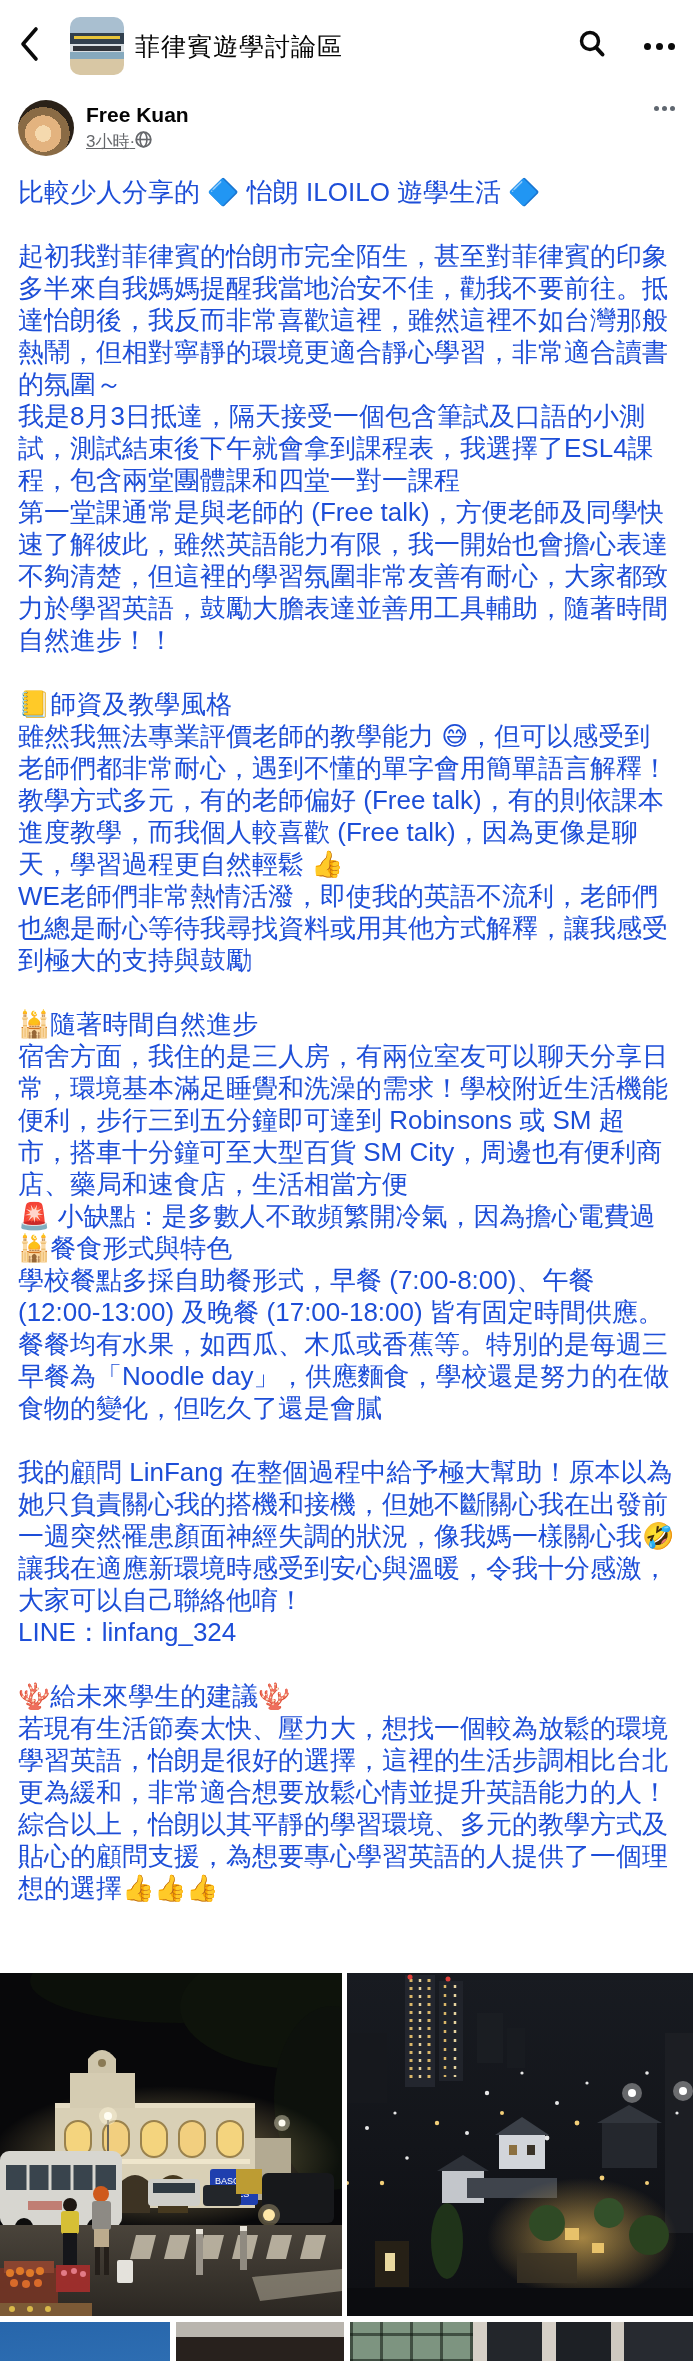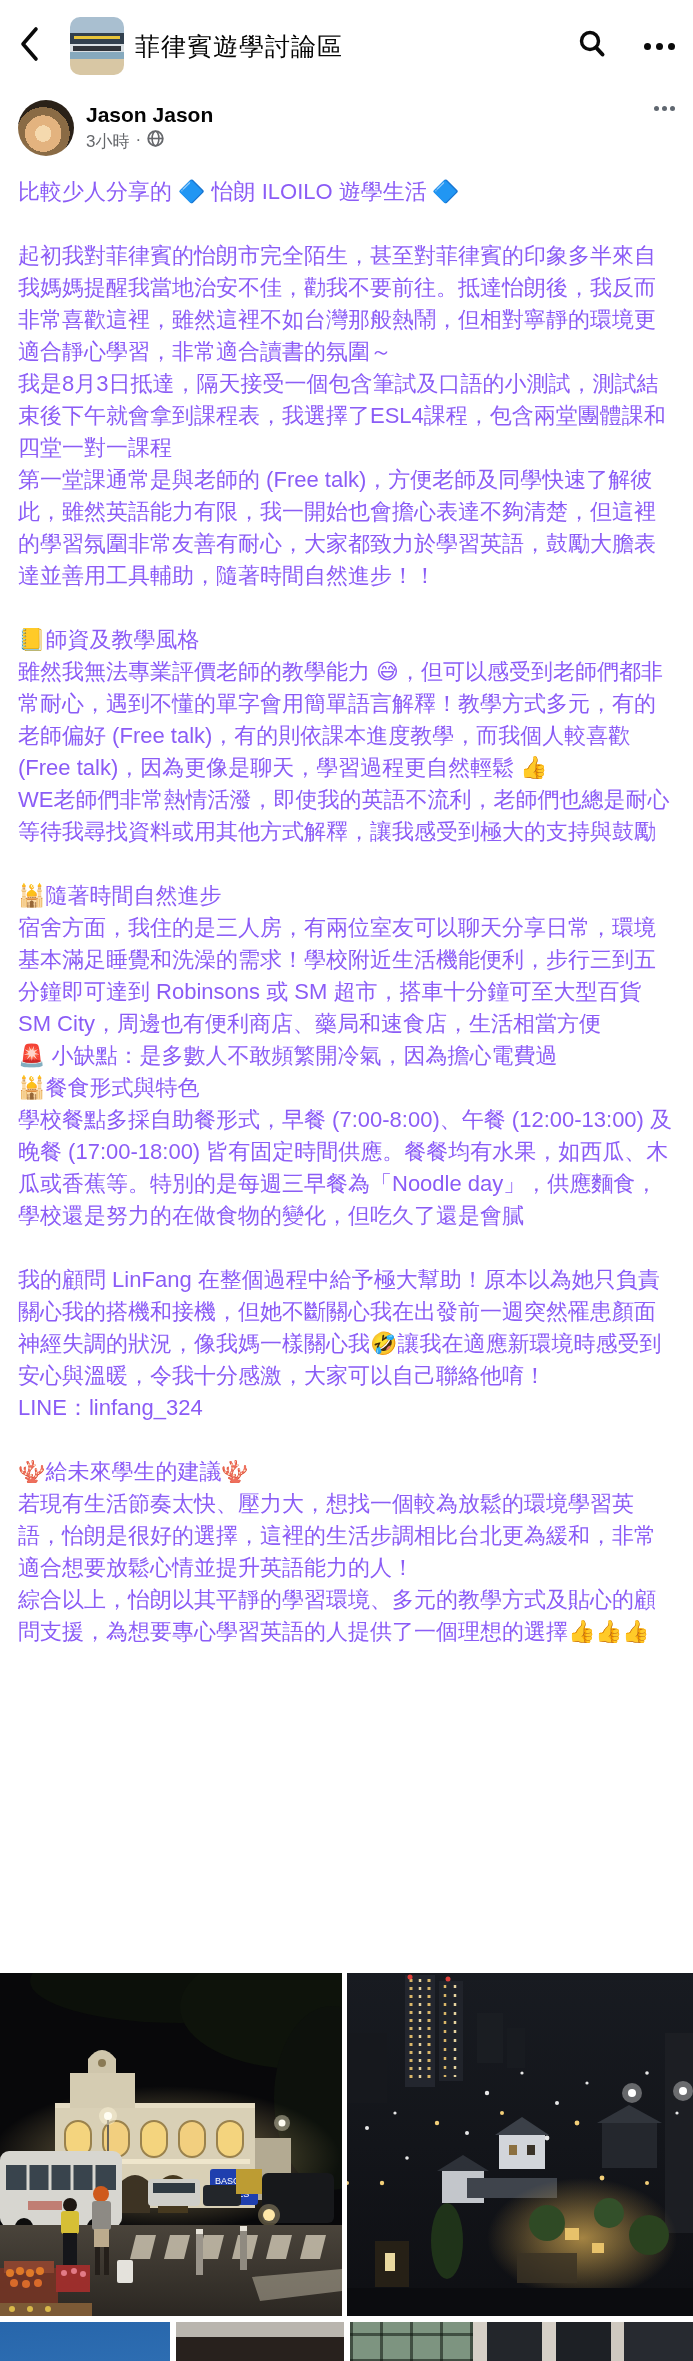--- a/index.html
+++ b/index.html
@@ -25,29 +25,29 @@
   .dots { display:flex; gap:5px; }
   .dots i { width:7px; height:7px; border-radius:50%; background:#0a0a0a; display:block; }
   
   .post-header { height:72px; display:flex; align-items:center; padding:0 18px; }
   .avatar {
     width:56px; height:56px; border-radius:50%; flex:0 0 auto;
     background:radial-gradient(circle at 45% 60%, #f5d9ae 0 18%, #e3b37f 18% 40%, #8a6b45 40% 58%, #2a2118 58% 100%);
   }
   .post-meta { margin-left:12px; display:flex; flex-direction:column; gap:3px; }
   .author { font-size:21px; font-weight:700; color:#050505; }
-  .sub { display:flex; gap:6px; font-size:17px; color:#65676B; }
+  .sub { display:flex; align-items:center; gap:0; font-size:17px; color:#65676B;text-decoration:underline; }
   .post-more { margin-left:auto; align-self:flex-start; margin-top:14px; }
   .post-more i { width:5px; height:5px; border-radius:50%; background:#606770; display:block; }
   .post-more .dots { gap:3px; }
   
   .post-body {
     height:1804px; overflow:hidden;
     padding:12px 18px 0 18px;
-    font-size:22px; line-height:32px; color:#8b5cf6;
+    font-size:26px; line-height:32px; color:#1d4ed8;
     word-break:break-word;
   }
   .post-body p { margin:0; min-height:32px; }
   
   .photo-grid { margin-top:5px; }
   .photo-row { display:flex; }
   .photo-row.r1 { gap:5px; height:343px; }
   .photo-row.r2 { gap:6px; height:170px; margin-top:6px; }
   .photo { position:relative; overflow:hidden; background:#0a0a0c; }
   .photo svg { display:block; }
@@ -93,21 +93,21 @@
           <i></i>
         </span>
     </div>
   </div>
 </header>
 
 <section>
   <div class="post-header">
     <div class="avatar"></div>
     <div class="post-meta">
-      <div class="author">Jason Jason</div>
+      <div class="author">Free Kuan</div>
       <div class="sub">
         <span>3小時</span>
         <span>·</span>
         <span>
           <svg width="17" height="17" viewBox="0 0 17 17">
               <circle cx="8.5" cy="8.5" r="7.3" fill="none" stroke="#65676B" stroke-width="1.8"></circle>
               <ellipse cx="8.5" cy="8.5" rx="3.4" ry="7.3" fill="none" stroke="#65676B" stroke-width="1.6"></ellipse>
               <line x1="1.5" y1="8.5" x2="15.5" y2="8.5" stroke="#65676B" stroke-width="1.6"></line>
             </svg>
         </span>

